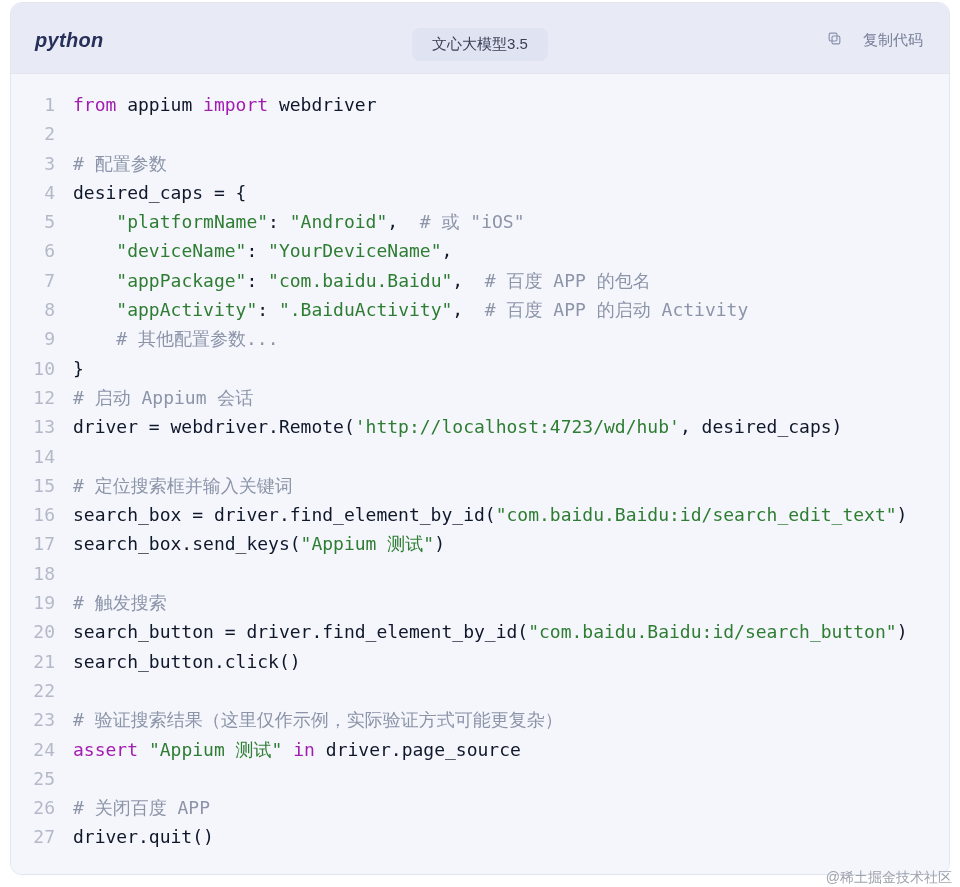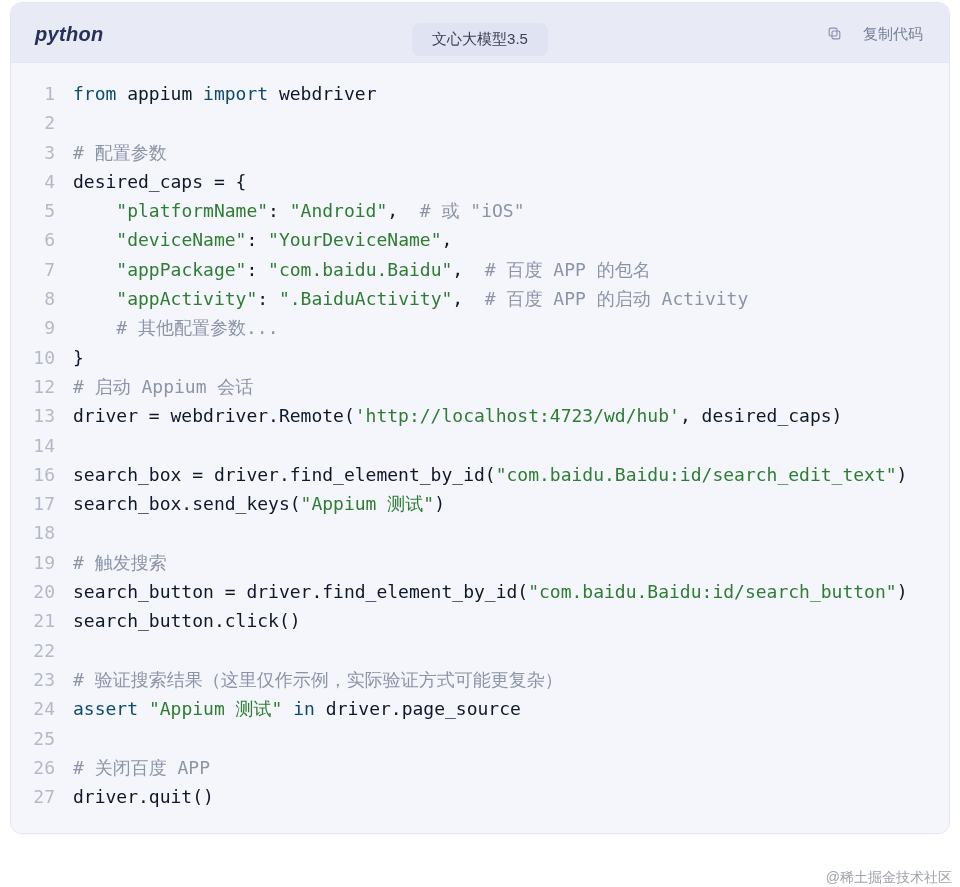--- a/index.html
+++ b/index.html
@@ -30,21 +30,21 @@
     box-shadow: 0 1px 2px rgba(0,0,0,0.02);
   }
   .hdr {
     display: flex;
     align-items: center;
     justify-content: space-between;
     padding: 14px 26px 10px 24px;
     background: #e8ebf6;
     position: relative;
     border-bottom: 1px solid #e3e6f0;
-    height: 60px;
+    height: 71px;
   }
   .lang {
     font-weight: 700;
     font-style: italic;
     font-size: 20px;
     color: #273058;
     font-family: "Segoe UI", "Helvetica Neue", Arial, sans-serif;
     letter-spacing: 0.3px;
   }
   .model-chip {
@@ -80,21 +80,21 @@
   .row { display: flex; white-space: pre; }
   .ln {
     width: 62px;
     text-align: right;
     padding-right: 18px;
     color: #b4b9c9;
     user-select: none;
     flex-shrink: 0;
   }
   .content { flex: 1; color: #3a3f52; }
-  .kw   { color: #0c4a6e; }     
+  .kw   { color: #a21caf; }     
   .cm   { color: #8c94a8; }     
   .str  { color: #2e7d32; }     
   .nm   { color: #0f172a; }
   .watermark {
     position: absolute;
     right: 8px;
     bottom: 0px;
     color: #9ea2ad;
     font-size: 14px;
     font-family: "PingFang SC","Microsoft YaHei",sans-serif;
@@ -127,20 +127,21 @@
         <div class="row"><div class="ln">4</div><div class="content"><span class="nm">desired_caps = {</span></div></div>
         <div class="row"><div class="ln">5</div><div class="content"><span class="nm">    </span><span class="str">"platformName"</span><span class="nm">: </span><span class="str">"Android"</span><span class="nm">,  </span><span class="cm"># 或 "iOS"</span></div></div>
         <div class="row"><div class="ln">6</div><div class="content"><span class="nm">    </span><span class="str">"deviceName"</span><span class="nm">: </span><span class="str">"YourDeviceName"</span><span class="nm">,</span></div></div>
         <div class="row"><div class="ln">7</div><div class="content"><span class="nm">    </span><span class="str">"appPackage"</span><span class="nm">: </span><span class="str">"com.baidu.Baidu"</span><span class="nm">,  </span><span class="cm"># 百度 APP 的包名</span></div></div>
         <div class="row"><div class="ln">8</div><div class="content"><span class="nm">    </span><span class="str">"appActivity"</span><span class="nm">: </span><span class="str">".BaiduActivity"</span><span class="nm">,  </span><span class="cm"># 百度 APP 的启动 Activity</span></div></div>
         <div class="row"><div class="ln">9</div><div class="content"><span class="nm">    </span><span class="cm"># 其他配置参数...</span></div></div>
         <div class="row"><div class="ln">10</div><div class="content"><span class="nm">}</span></div></div>
         <div class="row"><div class="ln">12</div><div class="content"><span class="cm"># 启动 Appium 会话</span></div></div>
         <div class="row"><div class="ln">13</div><div class="content"><span class="nm">driver = webdriver.Remote(</span><span class="str">'http://localhost:4723/wd/hub'</span><span class="nm">, desired_caps)</span></div></div>
         <div class="row"><div class="ln">14</div><div class="content">&nbsp;</div></div>
+        <div class="row"><div class="ln">15</div><div class="content"><span class="cm"># 定位搜索框并输入关键词</span></div></div>
         <div class="row"><div class="ln">16</div><div class="content"><span class="nm">search_box = driver.find_element_by_id(</span><span class="str">"com.baidu.Baidu:id/search_edit_text"</span><span class="nm">)</span></div></div>
         <div class="row"><div class="ln">17</div><div class="content"><span class="nm">search_box.send_keys(</span><span class="str">"Appium 测试"</span><span class="nm">)</span></div></div>
         <div class="row"><div class="ln">18</div><div class="content">&nbsp;</div></div>
         <div class="row"><div class="ln">19</div><div class="content"><span class="cm"># 触发搜索</span></div></div>
         <div class="row"><div class="ln">20</div><div class="content"><span class="nm">search_button = driver.find_element_by_id(</span><span class="str">"com.baidu.Baidu:id/search_button"</span><span class="nm">)</span></div></div>
         <div class="row"><div class="ln">21</div><div class="content"><span class="nm">search_button.click()</span></div></div>
         <div class="row"><div class="ln">22</div><div class="content">&nbsp;</div></div>
         <div class="row"><div class="ln">23</div><div class="content"><span class="cm"># 验证搜索结果（这里仅作示例，实际验证方式可能更复杂）</span></div></div>
         <div class="row"><div class="ln">24</div><div class="content"><span class="kw">assert</span><span class="nm"> </span><span class="str">"Appium 测试"</span><span class="nm"> </span><span class="kw">in</span><span class="nm"> driver.page_source</span></div></div>
         <div class="row"><div class="ln">25</div><div class="content">&nbsp;</div></div>

